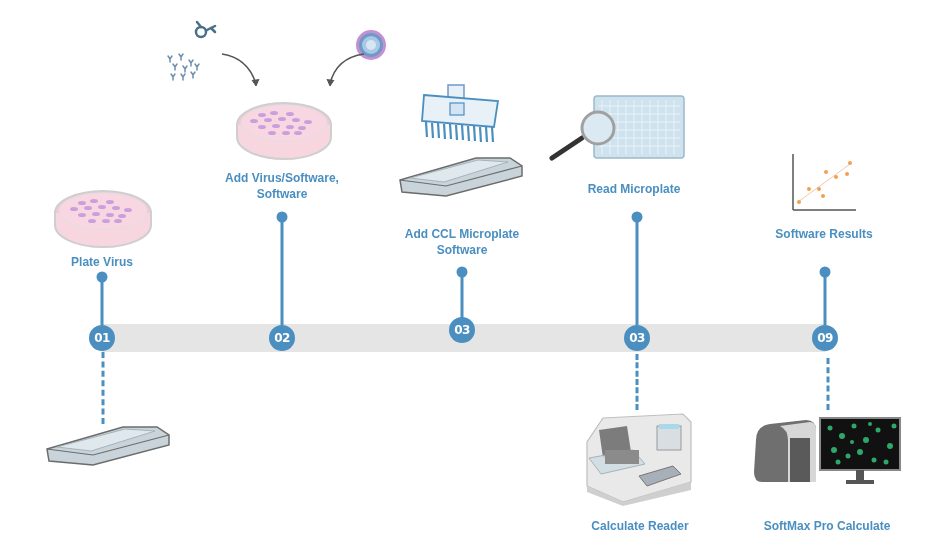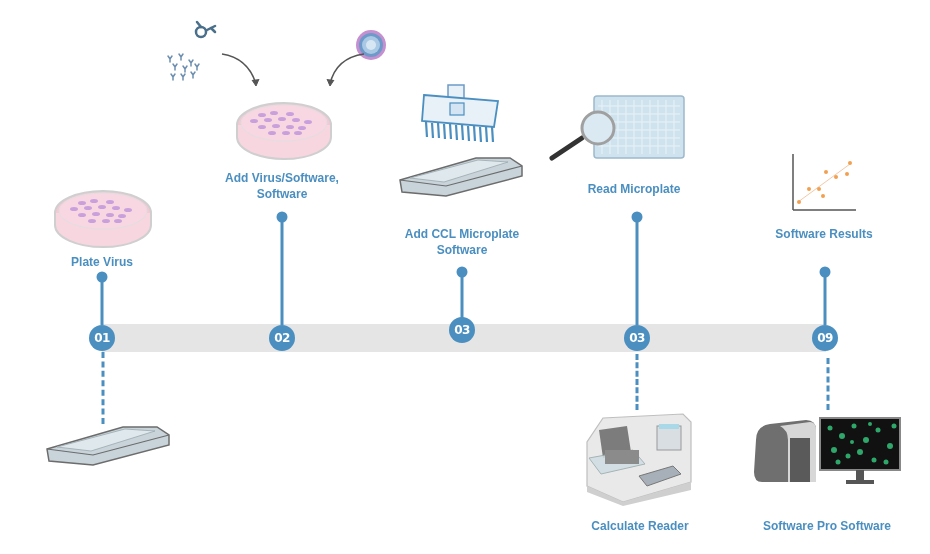--- a/index.html
+++ b/index.html
@@ -244,14 +244,14 @@
         <circle cx="124" cy="44" r="2.5"></circle>
         <circle cx="136" cy="46" r="2.5"></circle>
         <circle cx="88" cy="46" r="2.5"></circle>
       <circle cx="120" cy="8" r="2"></circle>
         <circle cx="144" cy="10" r="2.5"></circle>
         <circle cx="102" cy="26" r="2"></circle>
     </g>
     <rect x="106" y="54" width="8" height="10" fill="#555"></rect>
     <rect x="96" y="64" width="28" height="4" fill="#555"></rect>
   </svg>
-  <div class="label" style="left:827px;top:518px">Software Pro Software</div>
+  <div class="label" style="left:827px;top:518px">SoftMax Pro Calculate</div>
 </div>
 
 </body></html>

